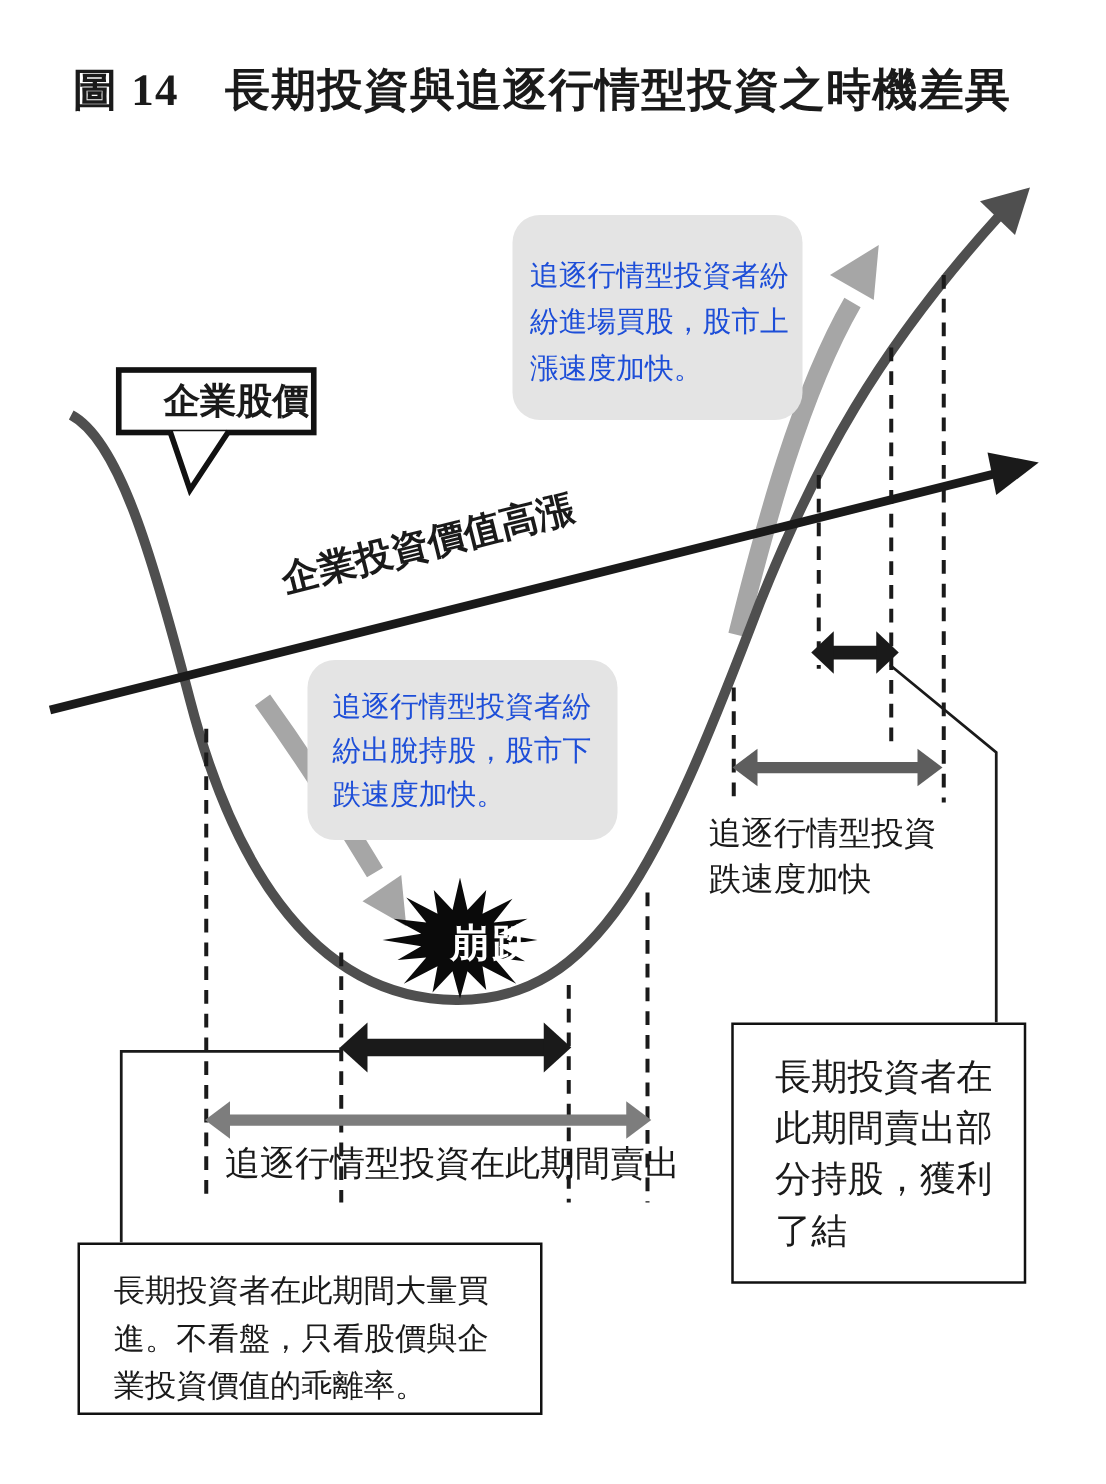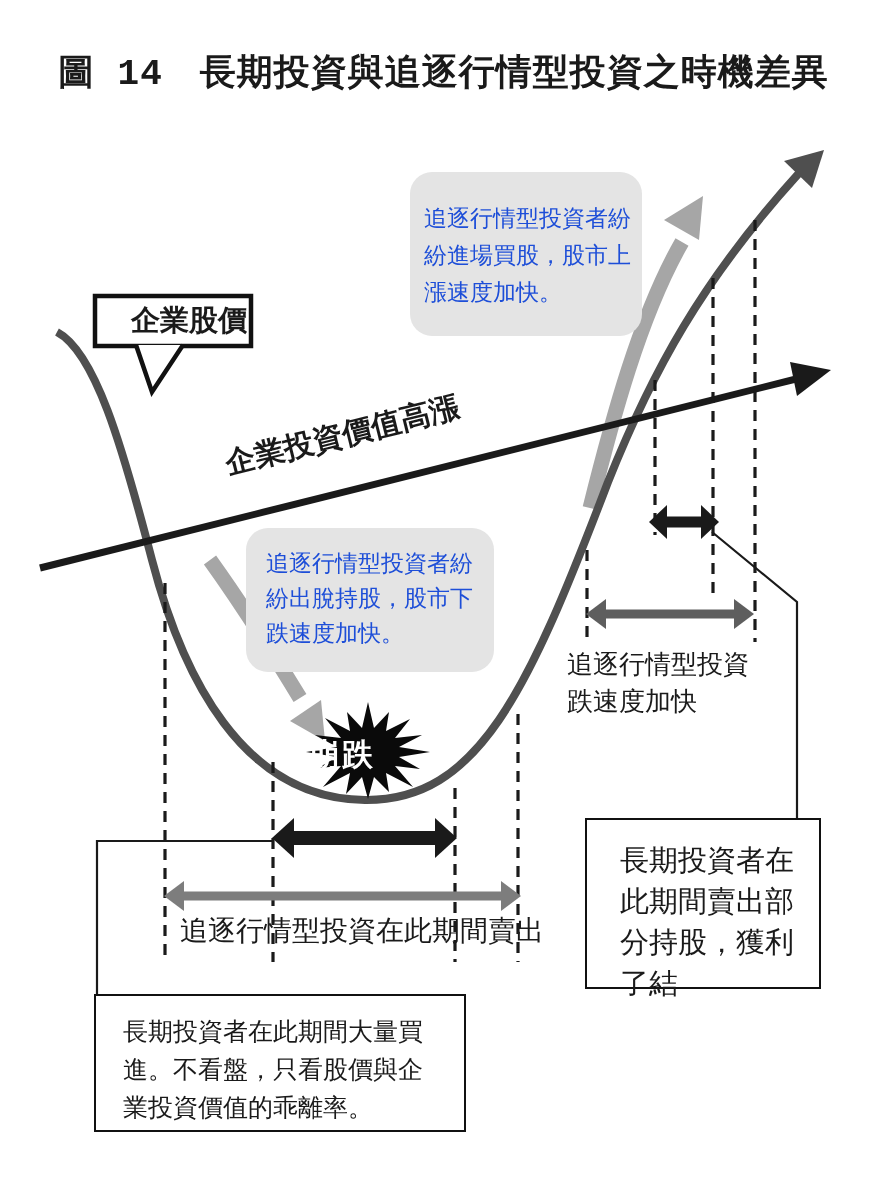--- a/index.html
+++ b/index.html
@@ -1,43 +1,43 @@
 <!DOCTYPE html>
 <html style="--ink: #1a1a1a; --curve: #4f4f4f; --light_arrow: #a6a6a6; --period_arrow_sell: #7d7d7d; --period_arrow_buy: #5e5e5e; --callout_bg: #e4e4e4; --crash_fill: #0a0a0a;"><head>
 <meta charset="utf-8">
 <style>
   html,body{margin:0;padding:0;background:#fff;}
   #page{position:relative;width:885px;height:1187px;background:#fff;overflow:hidden;
-        font-family:Liberation Mono, monospace;color:#1a1a1a;}
+        font-family:Liberation Serif, serif;color:#1a1a1a;}
   .abs{position:absolute;}
   #title{left:58px;top:48px;font-size:36px;font-weight:bold;letter-spacing:1px;white-space:nowrap;}
   #diagram-svg{left:0;top:0;width:885px;height:1187px;}
 
   .callout{background:var(--callout_bg,#e4e4e4);border-radius:22px;color:#1d4ed8;}
   .callout .ln{white-space:nowrap;font-size:23px;}
   #callout-rally{left:410px;top:172px;width:232px;height:164px;padding:30px 0 0 14px;box-sizing:border-box;}
   #callout-rally .ln{line-height:37px;}
   #callout-selloff{left:246px;top:528px;width:248px;height:144px;padding:20px 0 0 20px;box-sizing:border-box;}
   #callout-selloff .ln{line-height:35px;}
 
   #stock-price-label{left:111px;top:296px;width:156px;height:50px;display:flex;align-items:center;justify-content:center;
        font-size:29px;font-weight:bold;white-space:nowrap;}
   #value-line-label{left:226px;top:444px;width:290px;font-size:30px;font-weight:bold;white-space:nowrap;
        transform:rotate(-14deg);transform-origin:left center;}
-  #crash-label{left:308px;top:734px;width:120px;text-align:left;font-size:31px;font-weight:bold;color:#fff;letter-spacing:3px;white-space:nowrap;}
+  #crash-label{left:308px;top:734px;width:120px;text-align:right;font-size:31px;font-weight:bold;color:#fff;letter-spacing:3px;white-space:nowrap;}
 
   #chaser-buy-label{left:567px;top:648px;font-size:26px;line-height:37px;}
   #chaser-buy-label .ln{white-space:nowrap;}
   #chaser-sell-label{left:180px;top:912px;width:350px;font-size:28px;white-space:nowrap;}
 
   .notebox{background:#fff;border:2.5px solid #111;box-sizing:border-box;}
   .notebox .ln{white-space:nowrap;}
-  #longterm-sell-box{left:585px;top:818px;width:236px;height:171px;padding:22px 0 0 33px;}
+  #longterm-sell-box{left:585px;top:818px;width:236px;height:209px;padding:22px 0 0 33px;}
   #longterm-sell-box .ln{font-size:29px;line-height:41px;}
-  #longterm-buy-box{left:62px;top:994px;width:372px;height:138px;padding:19px 0 0 27px;margin-left:32px;}
+  #longterm-buy-box{left:62px;top:994px;width:372px;height:138px;padding:19px 0 0 27px;}
   #longterm-buy-box .ln{font-size:25px;line-height:38px;}
 </style>
 </head>
 <body>
 
 <div id="page">
 
   <div class="abs" id="title">圖 14　長期投資與追逐行情型投資之時機差異</div>
 
   <svg class="abs" id="diagram-svg" viewBox="0 0 885 1187" xmlns="http://www.w3.org/2000/svg">

